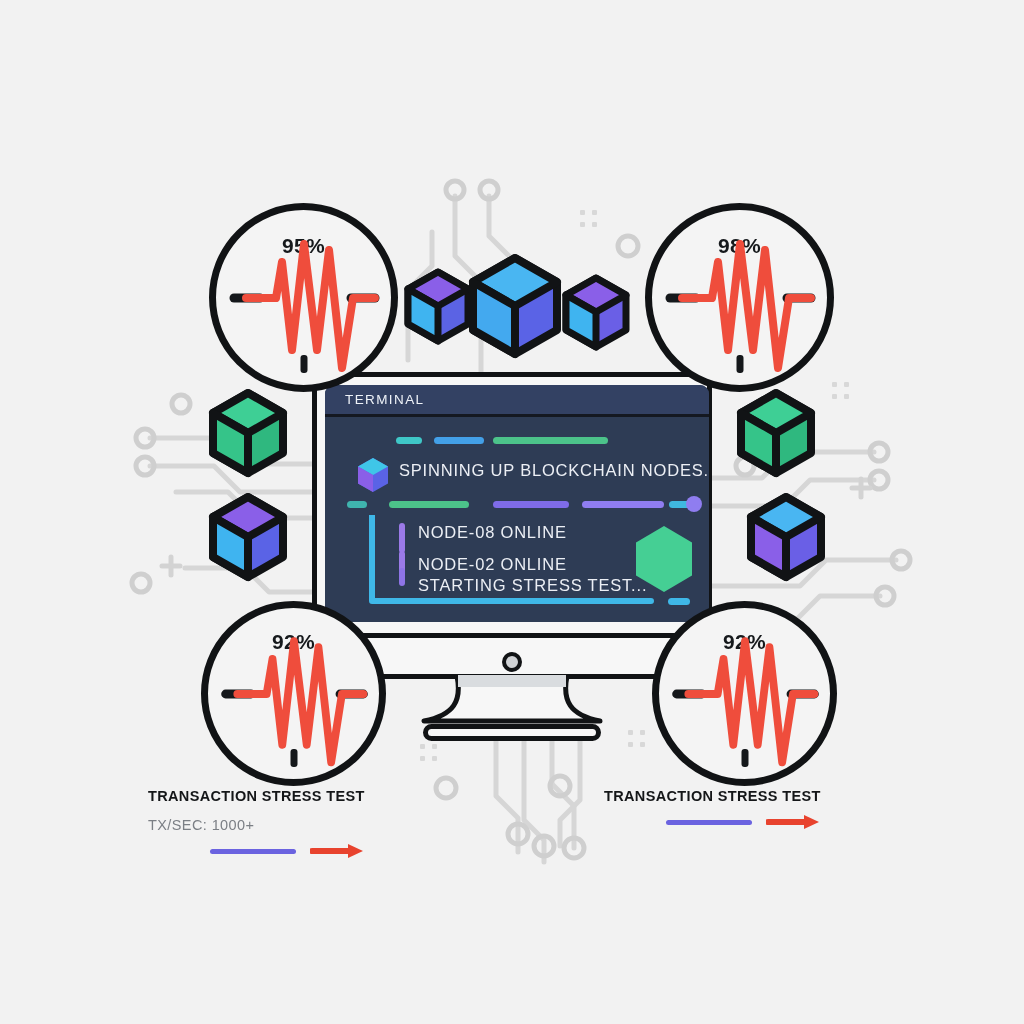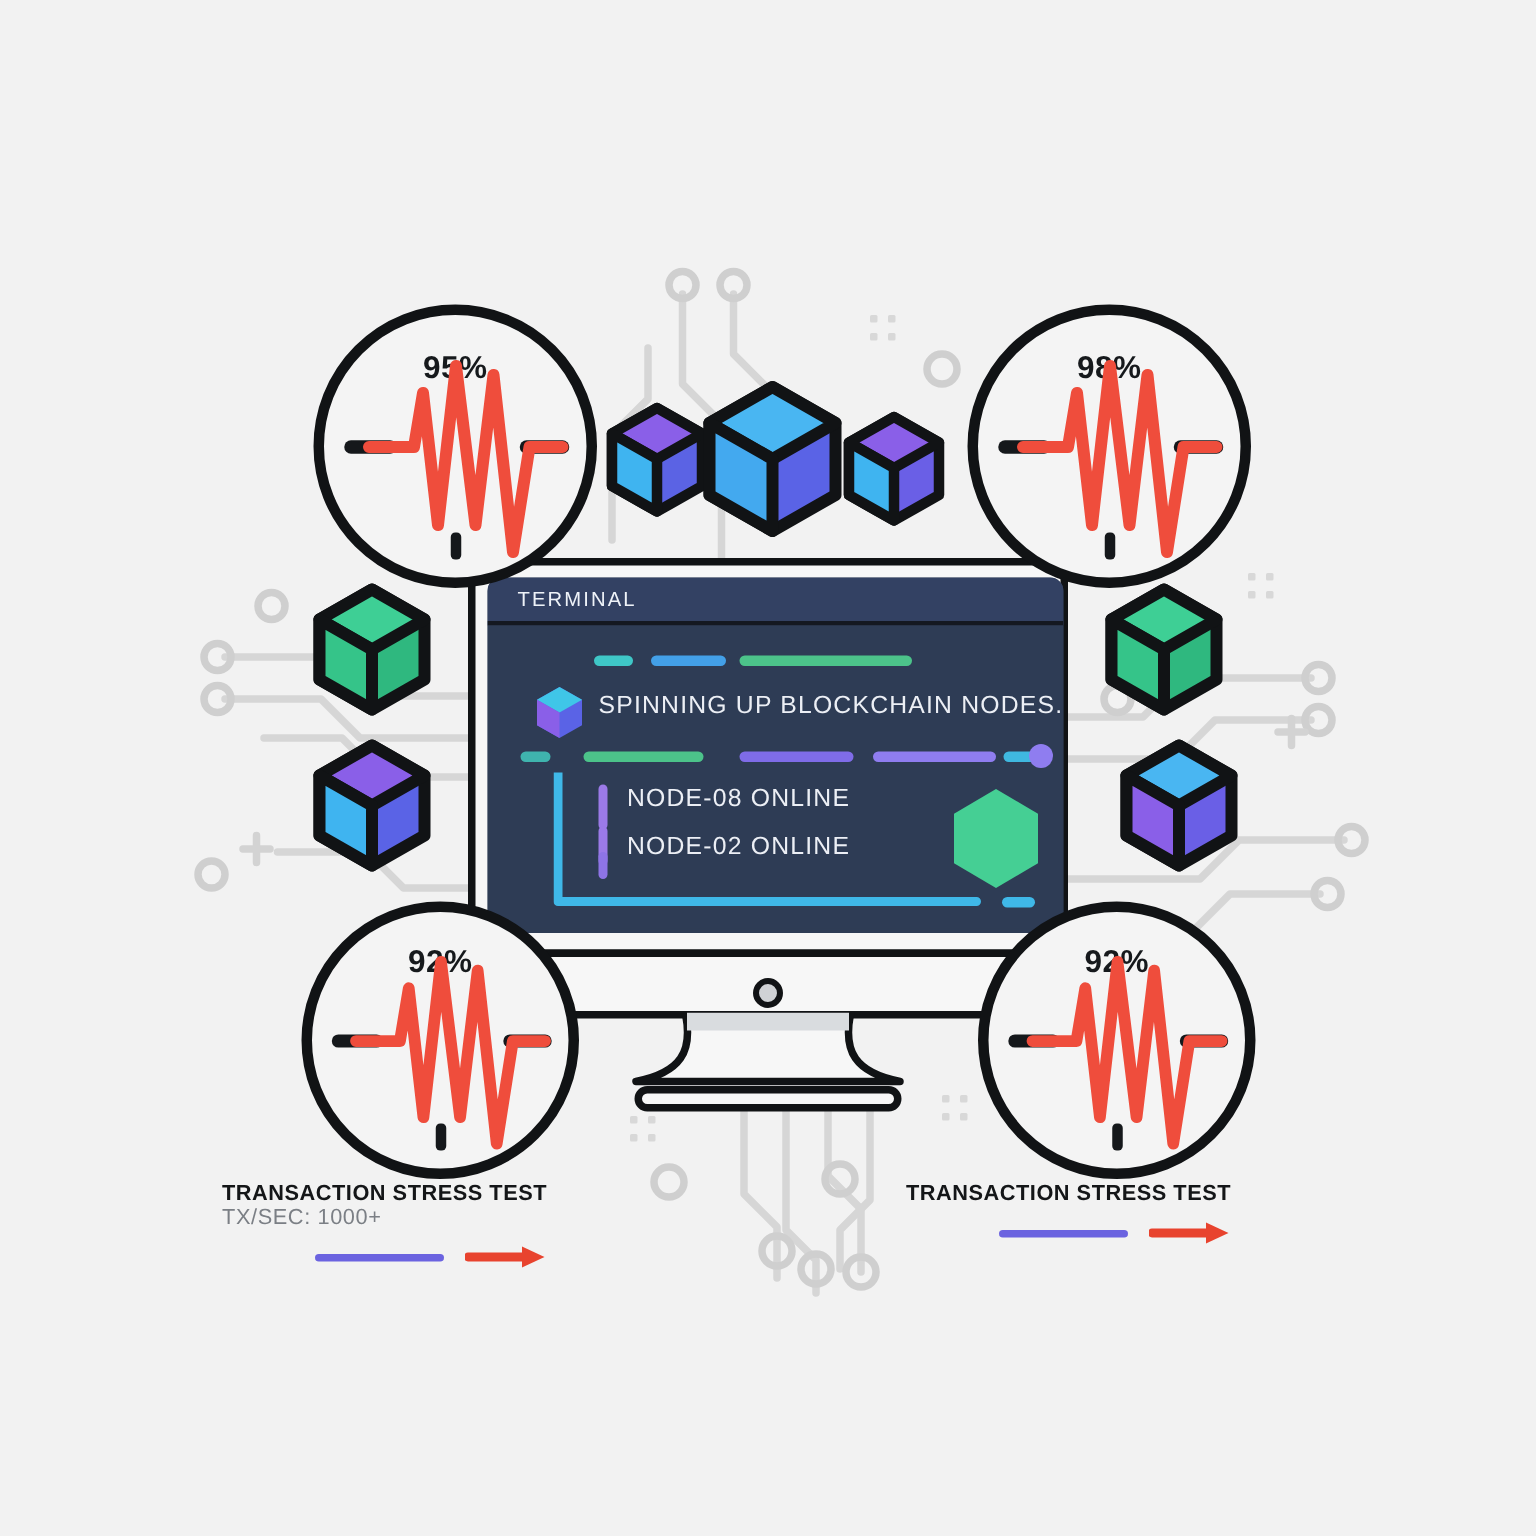--- a/index.html
+++ b/index.html
@@ -57,21 +57,21 @@
   }
   .neckwrap{position:absolute;left:0;top:303px;width:400px;height:66px;}
   .foot{
     position:absolute;left:50%;transform:translateX(-50%);bottom:0;
     width:178px;height:17px;background:#f7f7f7;border:5px solid #111315;border-radius:9px;box-sizing:border-box;
   }
 
   
   .caption{position:absolute;width:280px;}
   .cap-title{font-size:14.5px;font-weight:700;color:#141618;letter-spacing:.35px;}
-  .cap-sub{font-size:14.5px;color:#7b7f85;letter-spacing:.4px;margin-top:0;}
+  .cap-sub{font-size:14.5px;color:#7b7f85;letter-spacing:.4px;margin-top:13px;}
   .cap-marks{margin-top:9px;display:flex;justify-content:center;align-items:center;gap:14px;}
   .cap-rule{width:86px;height:5px;border-radius:3px;background:#6b63e0;}
 </style>
 </head>
 <body>
 
 <div id="stage">
 
   <svg class="layer" viewBox="0 0 1024 1024" fill="none">
     <g stroke="#d6d6d6" stroke-width="5" fill="none" stroke-linecap="round" stroke-linejoin="round">
@@ -214,20 +214,21 @@
           </svg>
           <div class="bar" style="left:343px;top:181px;width:22px;background:#3fb8e8;"></div>
 
           <div style="position:absolute;left:74px;top:106px;width:6px;height:30px;border-radius:3px;background:#9b7ae8;"></div>
           <span class="tline" style="left:93px;top:106px;">NODE-08 ONLINE</span>
 
           <div style="position:absolute;left:74px;top:134px;width:6px;height:26px;border-radius:3px;background:#9b7ae8;"></div>
           <span class="tline" style="left:93px;top:138px;">NODE-02 ONLINE</span>
 
           <div style="position:absolute;left:74px;top:151px;width:6px;height:18px;border-radius:3px;background:#8e74e6;"></div>
+          <span class="tline" style="left:93px;top:159px;">STARTING STRESS TEST...</span>
 
           <svg style="position:absolute;left:308px;top:108px;" width="62" height="68" viewBox="0 0 62 68">
             <path d="M31 1 L59 17.5 v33 L31 67 3 50.5 v-33 z" fill="#45cf94"></path>
           </svg>
         </div>
       </div>
     </div>
 
     <div class="chin">
       <div class="cam"></div>

